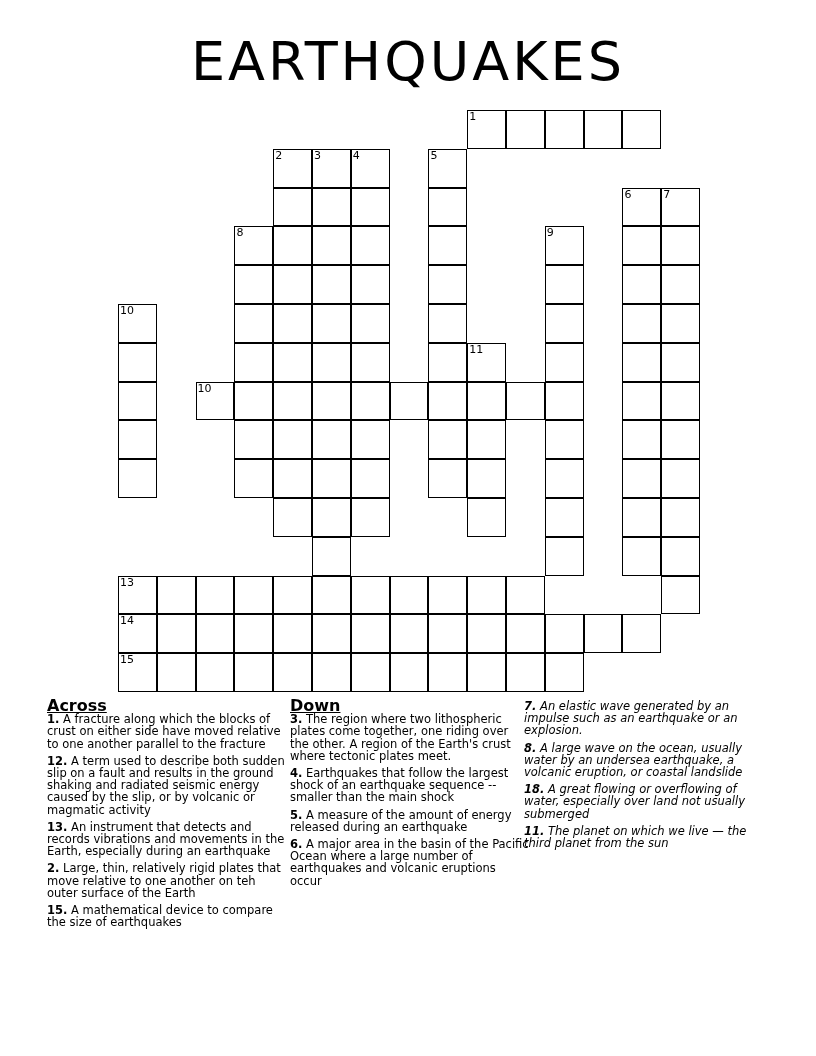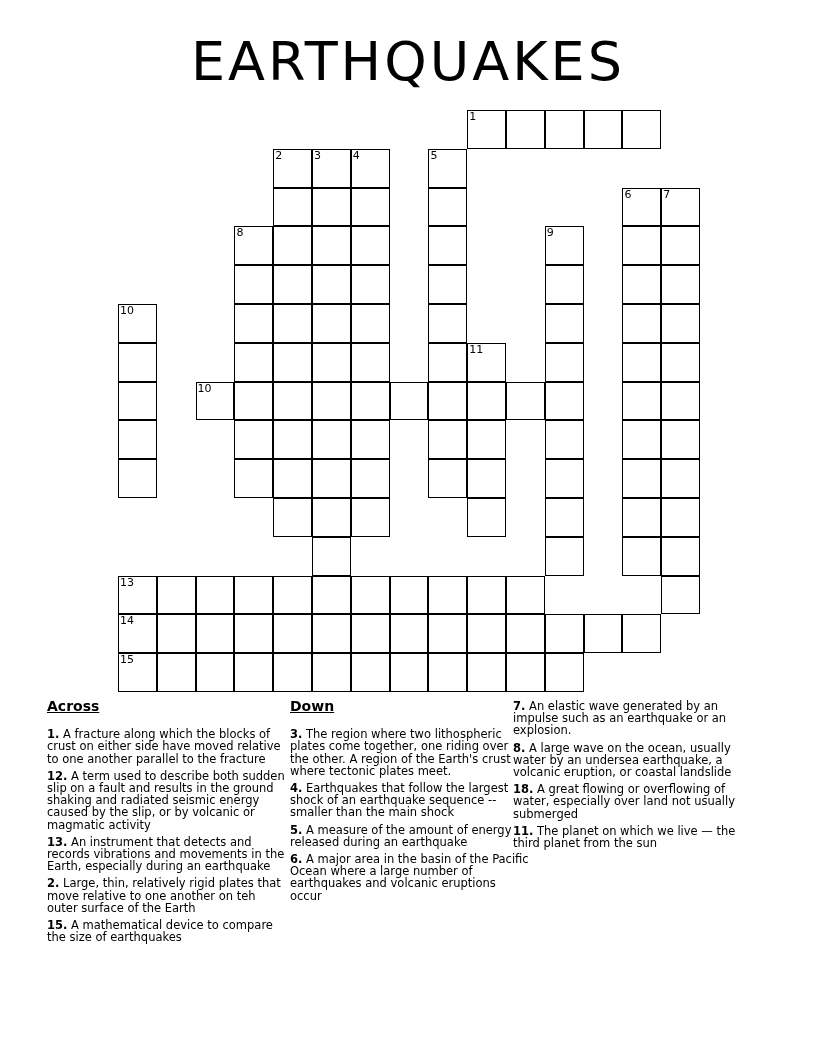--- a/index.html
+++ b/index.html
@@ -2,26 +2,26 @@
 <html><head>
 <meta charset="utf-8">
 <style>
   html, body { margin: 0; padding: 0; background: #ffffff; }
   body { width: 816px; height: 1056px; position: relative; overflow: hidden; font-family: "DejaVu Sans", sans-serif; color: #000; }
   .title { position: absolute; left: 0; top: 30px; width: 816px; text-align: center; font-family: "DejaVu Sans", sans-serif; font-size: 54px; letter-spacing: 3px; font-weight: normal; }
   .grid { position: absolute; left: 0; top: 0; width: 816px; height: 700px; }
   .cell { position: absolute; width: 38.8px; height: 38.8px; box-sizing: border-box; border: 1.5px solid #000; background: #fff; }
   .cell .num { position: absolute; left: 1px; top: 0px; font-size: 11px; line-height: 12px; font-family: "DejaVu Sans", sans-serif; }
   .clues { position: absolute; top: 700px; font-size: 11.5px; line-height: 12.2px; font-family: "DejaVu Sans", sans-serif; }
-  .clues .heading { font-weight: bold; text-decoration: underline; font-size: 14px; margin-bottom: 16px; }
+  .clues .heading { font-weight: bold; text-decoration: underline; font-size: 16px; margin-bottom: 1px; }
   .clue { margin-bottom: 5px; }
   .clue .n { font-weight: bold; }
   .col1 { left: 47px; width: 240px; }
   .col2 { left: 290px; width: 240px; }
-  .col3 { left: 513px; width: 240px; }
+  .col3 { left: 524px; width: 240px; font-style: italic; }
 </style>
 </head>
 <body>
 
 <div class="title">EARTHQUAKES</div>
 
 <div class="grid" id="grid">
     <div class="cell" style="left: 467.2px; top: 110px;">
       <span class="num">1</span>
     </div>

